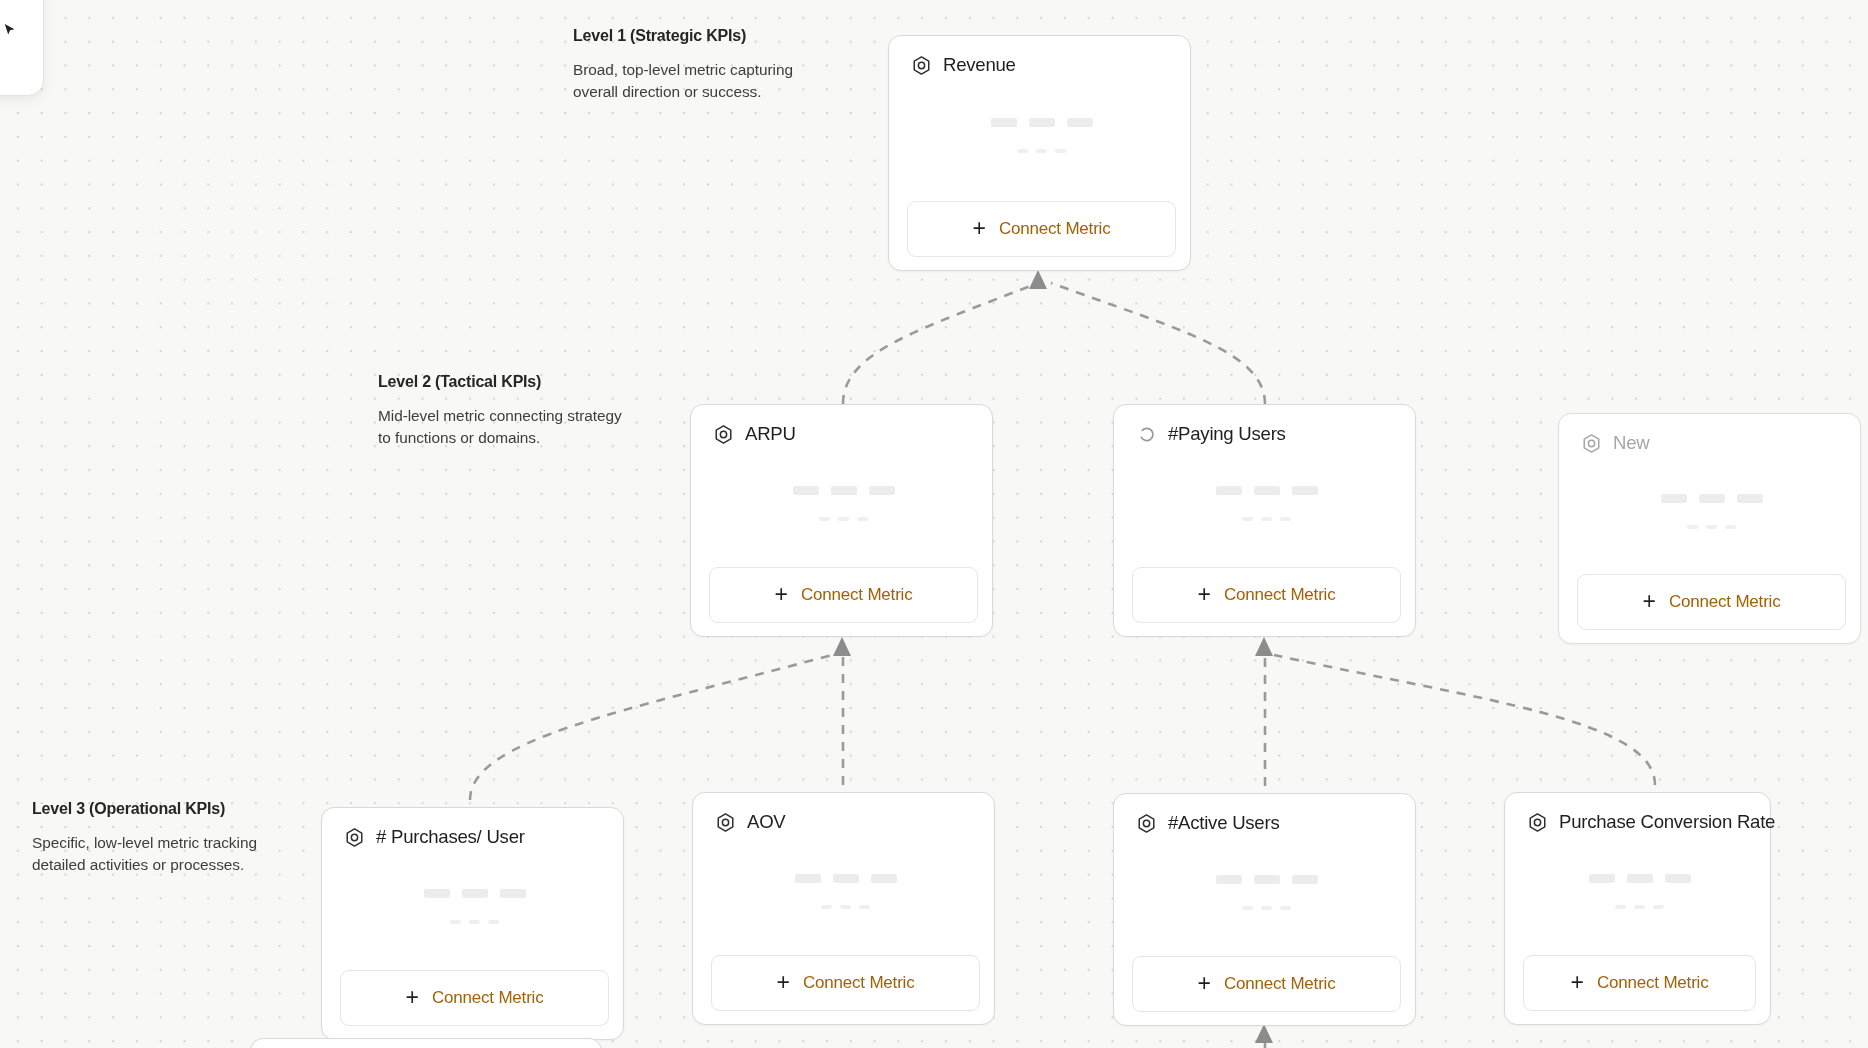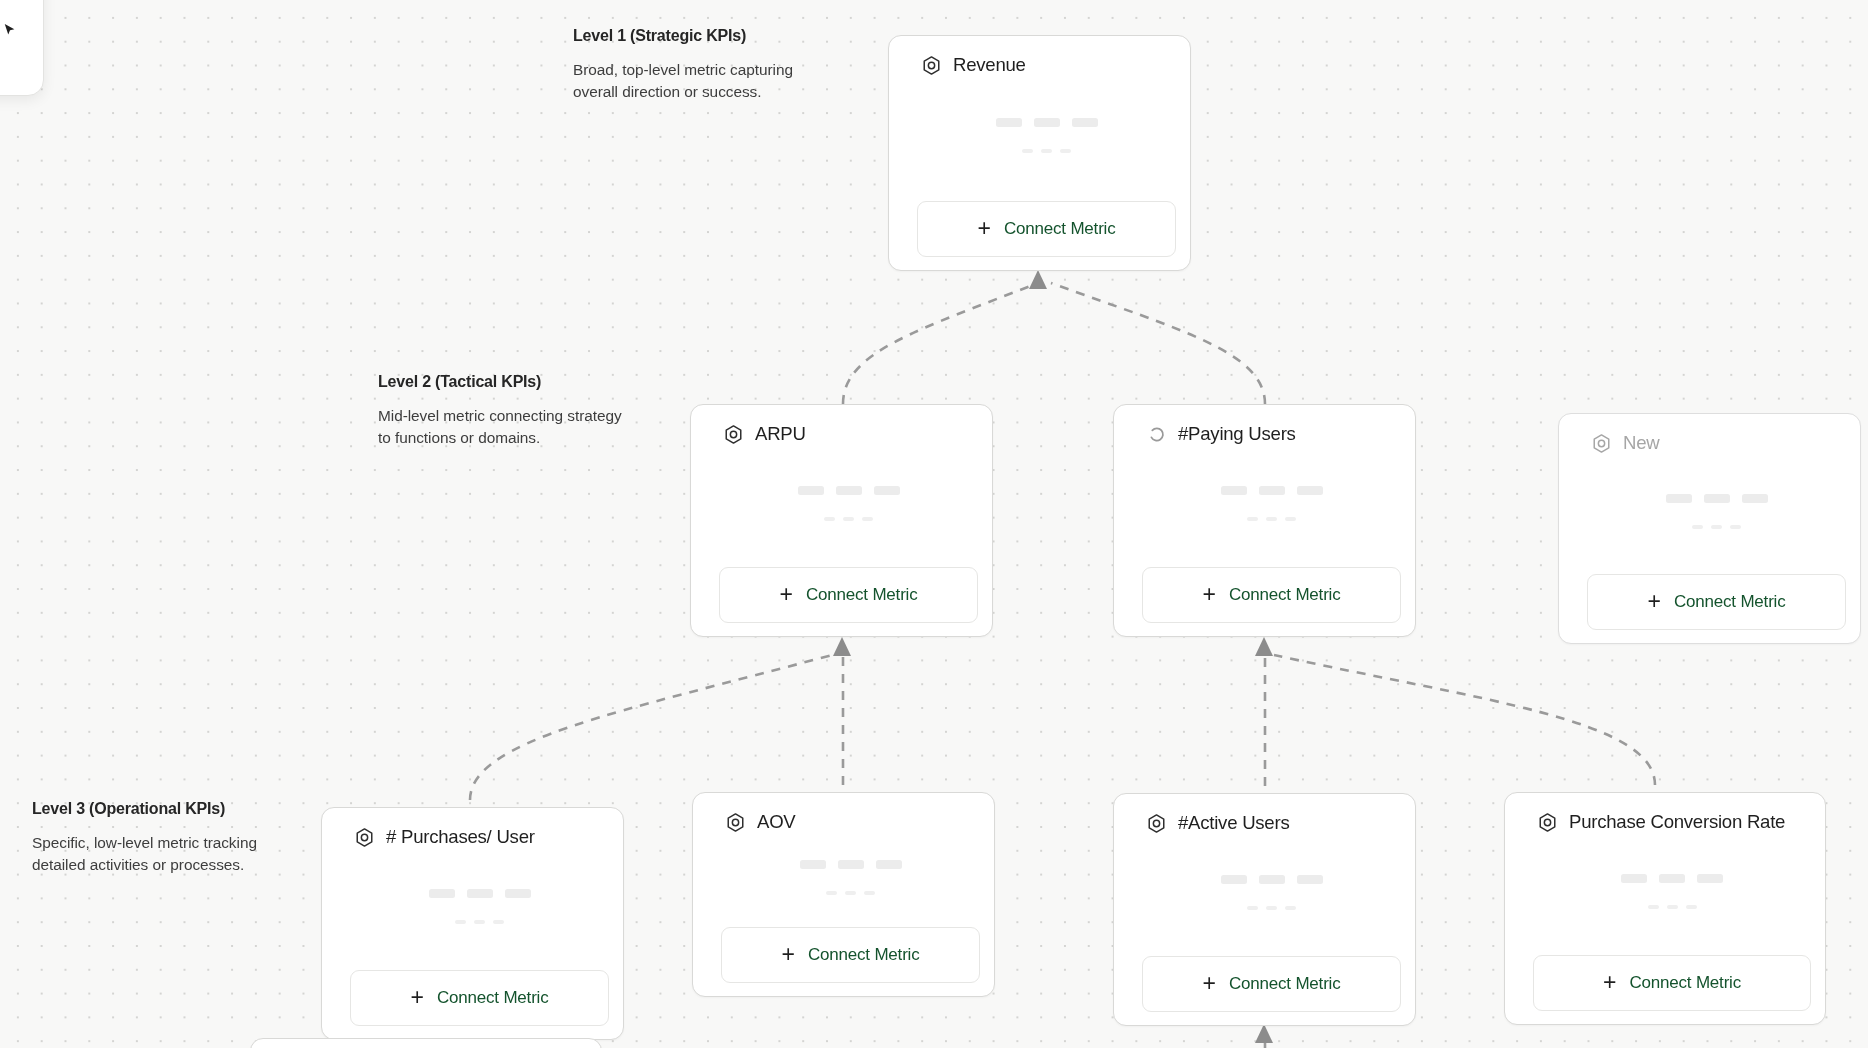--- a/index.html
+++ b/index.html
@@ -59,21 +59,21 @@
 
   
   .card {
     position: absolute;
     background: #ffffff;
     border: 1.3px solid #d9d9d7;
     border-radius: 13px;
     box-shadow: 0 1px 2px rgba(0,0,0,0.035);
     display: flex;
     flex-direction: column;
-    padding: 14px 14px 13px 28px;
+    padding: 14px 14px 13px 18px;
   }
   .card-header {
     display: flex;
     align-items: center;
     gap: 11px;
     padding: 5px 4px 0 4px;
   }
   .card-icon { width: 21px; height: 21px; flex: 0 0 auto; display: block; }
   .card-title {
     font-size: 18.6px;
@@ -116,21 +116,21 @@
   .connect-plus {
     font-size: 23px;
     font-weight: 300;
     color: #1f1f1f;
     line-height: 1;
     margin-top: -2px;
   }
   .connect-label {
     font-size: 17px;
     font-weight: 500;
-    color: #14532d;
+    color: #a16207;
     letter-spacing: -0.2px;
     white-space: nowrap;
   }
 
   
   #corner-panel {
     position: absolute;
     left: -52px;
     top: -38px;
     width: 96px;
@@ -312,21 +312,21 @@
         <span class="sk sk-sm"></span>
         <span class="sk sk-sm"></span>
       </div>
     </div>
     <div class="connect-btn">
       <span class="connect-plus">+</span>
       <span class="connect-label">Connect Metric</span>
     </div>
   </div>
 
-  <div class="card" style="left:692px; top:792px; width:303px; height:205px;justify-content:flex-end;">
+  <div class="card" style="left:692px; top:792px; width:303px; height:233px;justify-content:flex-end;">
     <div class="card-header">
       <svg class="card-icon" viewBox="0 0 24 24">
         <path d="M12 2.2 20.3 7v10L12 21.8 3.7 17V7z" fill="none" stroke="#2e2e2e" stroke-width="1.7" stroke-linejoin="round"></path>
         <circle cx="12" cy="12" r="3.6" fill="none" stroke="#2e2e2e" stroke-width="1.7"></circle>
       </svg>
       <span class="card-title">AOV</span>
     </div>
     <div class="card-body">
       <div class="skeleton-row">
         <span class="sk sk-lg"></span>
@@ -364,21 +364,21 @@
         <span class="sk sk-sm"></span>
         <span class="sk sk-sm"></span>
       </div>
     </div>
     <div class="connect-btn">
       <span class="connect-plus">+</span>
       <span class="connect-label">Connect Metric</span>
     </div>
   </div>
 
-  <div class="card" style="left:1504px; top:792px; width:322px; height:233px;">
+  <div class="card" style="left:1504px; top:792px; width:267px; height:233px;">
     <div class="card-header">
       <svg class="card-icon" viewBox="0 0 24 24">
         <path d="M12 2.2 20.3 7v10L12 21.8 3.7 17V7z" fill="none" stroke="#2e2e2e" stroke-width="1.7" stroke-linejoin="round"></path>
         <circle cx="12" cy="12" r="3.6" fill="none" stroke="#2e2e2e" stroke-width="1.7"></circle>
       </svg>
       <span class="card-title">Purchase Conversion Rate</span>
     </div>
     <div class="card-body">
       <div class="skeleton-row">
         <span class="sk sk-lg"></span>

